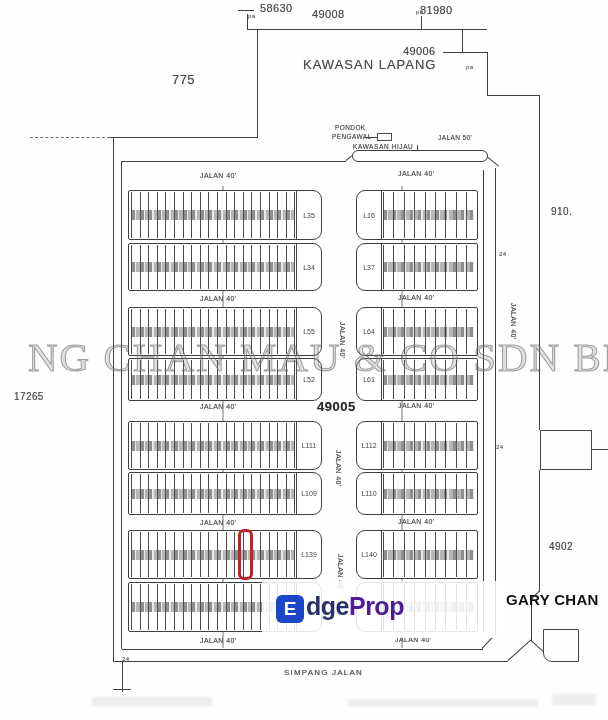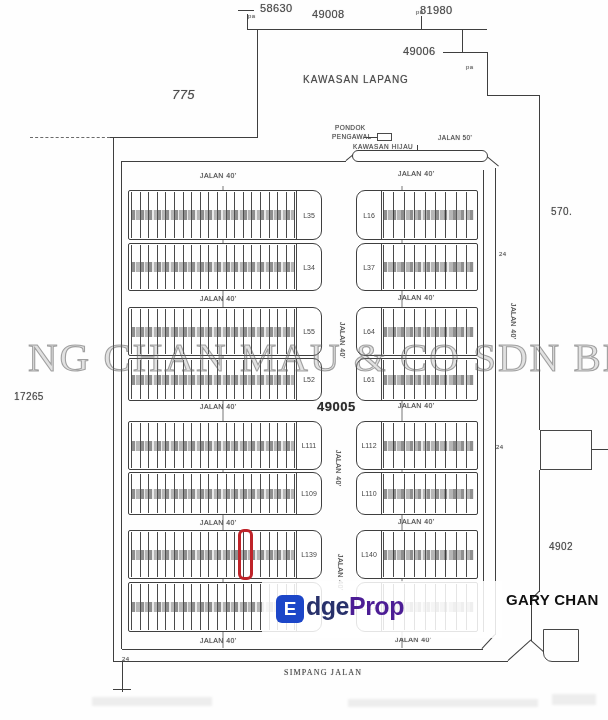--- a/index.html
+++ b/index.html
@@ -15,32 +15,32 @@
   .dash{position:absolute;height:0;border-top:1.2px dashed #6a6a6a;}
   
   .st{position:absolute;font-size:7px;color:#4c4c4c;letter-spacing:.4px;white-space:nowrap;
       text-shadow:0 0 .8px rgba(90,90,90,.65);}
   .rot{transform:rotate(90deg);transform-origin:left top;}
   
   .n49039{left:260px;top:2px;font-size:11px;}
   .n49008{left:312px;top:8px;font-size:11px;}
   .n49007{left:420px;top:4px;font-size:11px;}
   .n49006{left:403px;top:45px;font-size:11px;}
-  .n775{left:172px;top:87px;font-size:13px;font-style:italic;}
+  .n775{left:172px;top:72px;font-size:13px;}
   .n20502{left:14px;top:391px;font-size:10px;}
   .n490a{left:551px;top:206px;font-size:10px;}
   .n490b{left:549px;top:541px;font-size:10px;}
   .n49005{left:317px;top:399px;font-size:13px;font-weight:bold;color:#2c2c2c;letter-spacing:.5px;}
   
-  .kl{left:303px;top:74px;font-size:10px;letter-spacing:1px;}
+  .kl{left:303px;top:57px;font-size:13px;letter-spacing:1px;}
   .pondok1{left:335px;top:124px;font-size:6.5px;}
   .pondok2{left:332px;top:133px;font-size:6.5px;}
   .jtr{left:438px;top:134px;font-size:6.5px;}
   .kh{left:353px;top:143px;font-size:6.5px;letter-spacing:.6px;}
-  .sj{left:284px;top:668px;font-size:8px;letter-spacing:1.2px;font-family:Liberation Serif, serif;}
+  .sj{left:284px;top:668px;font-size:8px;letter-spacing:1.2px;}
   .pa{font-size:6px;color:#6a6a6a;}
   .pa1{left:248px;top:13px;} .pa2{left:416px;top:9px;} .pa3{left:466px;top:64px;}
   .m24{font-size:6px;color:#5c5c5c;}
   .m24a{left:499px;top:251px;} .m24b{left:496px;top:444px;} .m24c{left:122px;top:656px;}
   
   .jl-1L{left:200px;top:172px;} .jl-1R{left:398px;top:170px;}
   .jl-2L{left:200px;top:295px;} .jl-2R{left:398px;top:294px;}
   .jl-3L{left:200px;top:403px;} .jl-3R{left:398px;top:402px;}
   .jl-4L{left:200px;top:519px;} .jl-4R{left:398px;top:518px;}
   .jl-5L{left:200px;top:637px;} .jl-5R{left:395px;top:636px;}
@@ -230,21 +230,21 @@
     <span class="endcell">L117</span>
   </div>
 
   <span class="st n49039">58630</span>
   <span class="st n49008">49008</span>
   <span class="st n49007">81980</span>
   <span class="st n49006">49006</span>
   <span class="st n49005">49005</span>
   <span class="st n775">775</span>
   <span class="st n20502">17265</span>
-  <span class="st n490a">570.</span>
+  <span class="st n490a">910.</span>
   <span class="st n490b">4902</span>
 
   <span class="st kl">KAWASAN LAPANG</span>
   <span class="st pondok1">PONDOK</span>
   <span class="st pondok2">PENGAWAL</span>
   <span class="st jtr">JALAN 50'</span>
   <span class="st kh">KAWASAN HIJAU</span>
   <span class="st sj">SIMPANG JALAN</span>
 
   <span class="st pa pa1">pa</span>

